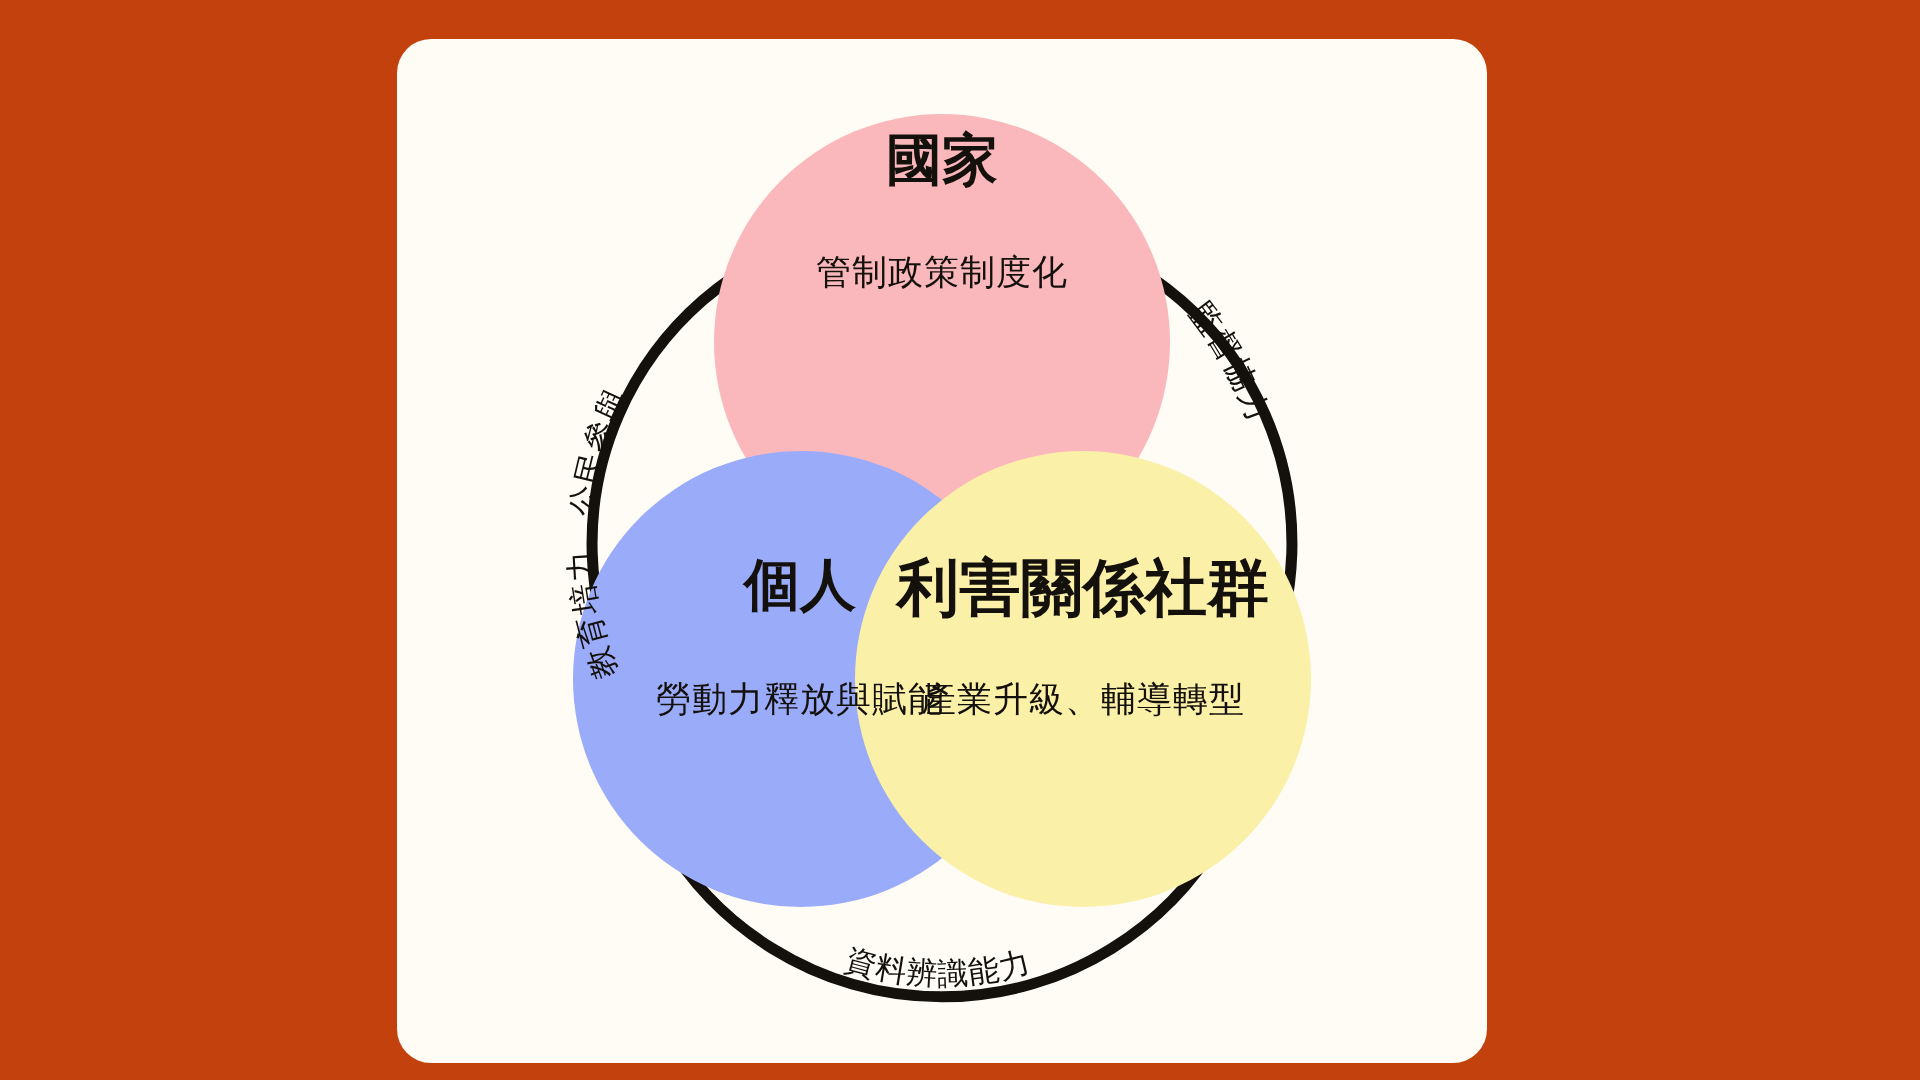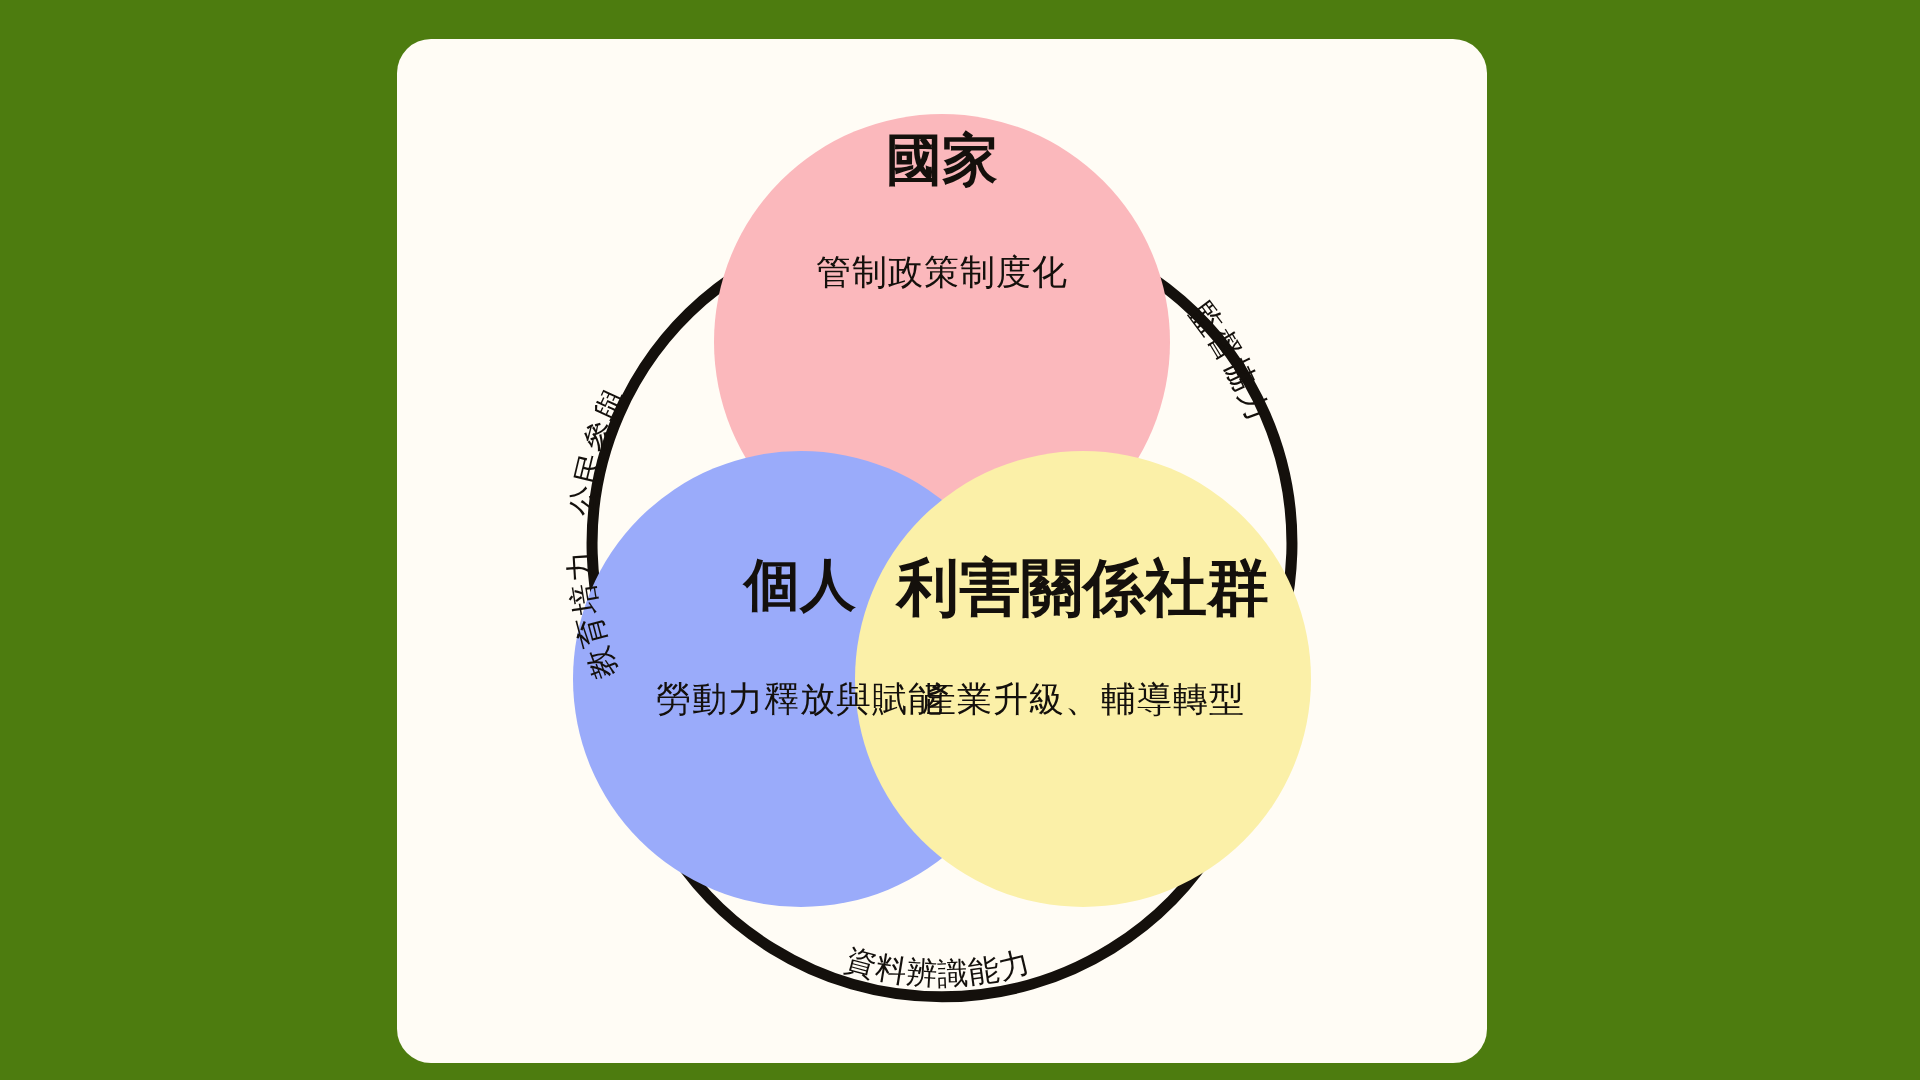--- a/index.html
+++ b/index.html
@@ -77,21 +77,21 @@
     font-weight: 400;
     font-size: 35px;
     fill: #14100C;
     text-anchor: middle;
     letter-spacing: 1px;
   }
 </style>
 </head>
 <body>
 
-<div id="stage" style="background: #4d7c0f;">
+<div id="stage" style="background: #c2410c;">
 
   <div id="card" style="background: rgb(255, 252, 245);"></div>
 
   <svg id="venn" viewBox="0 0 1090 1024" xmlns="http://www.w3.org/2000/svg">
 
     <defs>
 
       <path id="pathLeftArc" d="M 242 676 A 322 322 0 0 1 418 200" class="arc-path-hidden"></path>
       <path id="pathRightArc" d="M 668 182 A 322 322 0 0 1 866 470" class="arc-path-hidden"></path>
       <path id="pathBottomArc" d="M 300 832 A 322 322 0 0 0 790 832" class="arc-path-hidden"></path>

